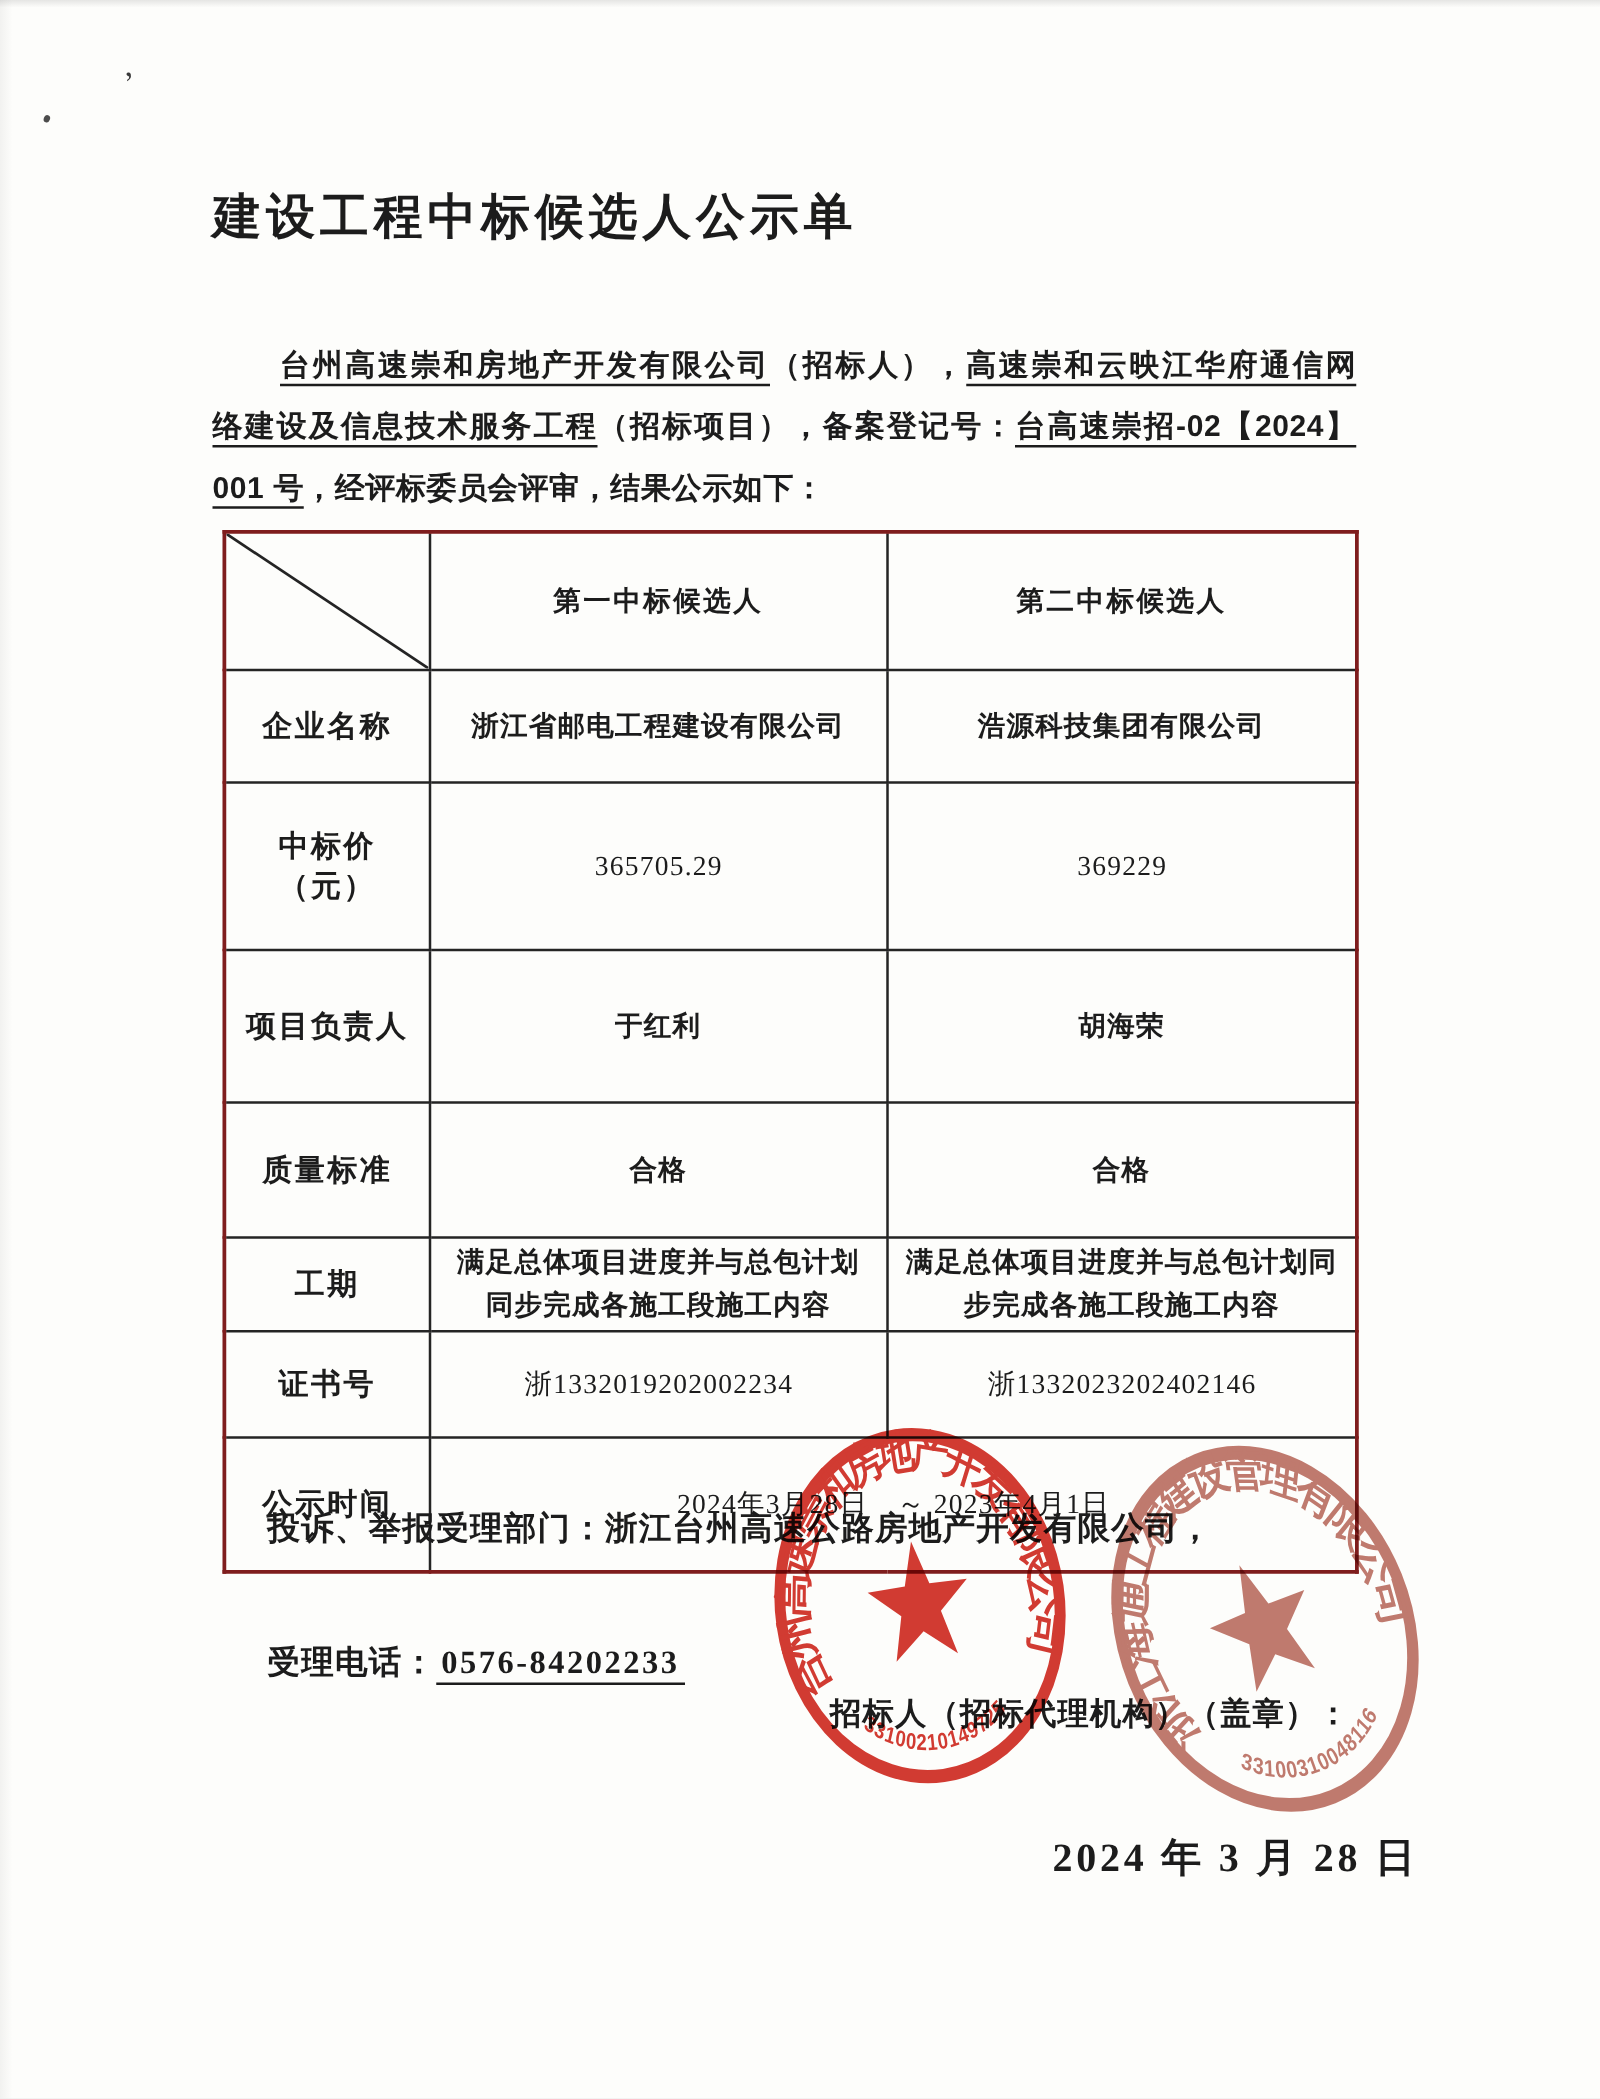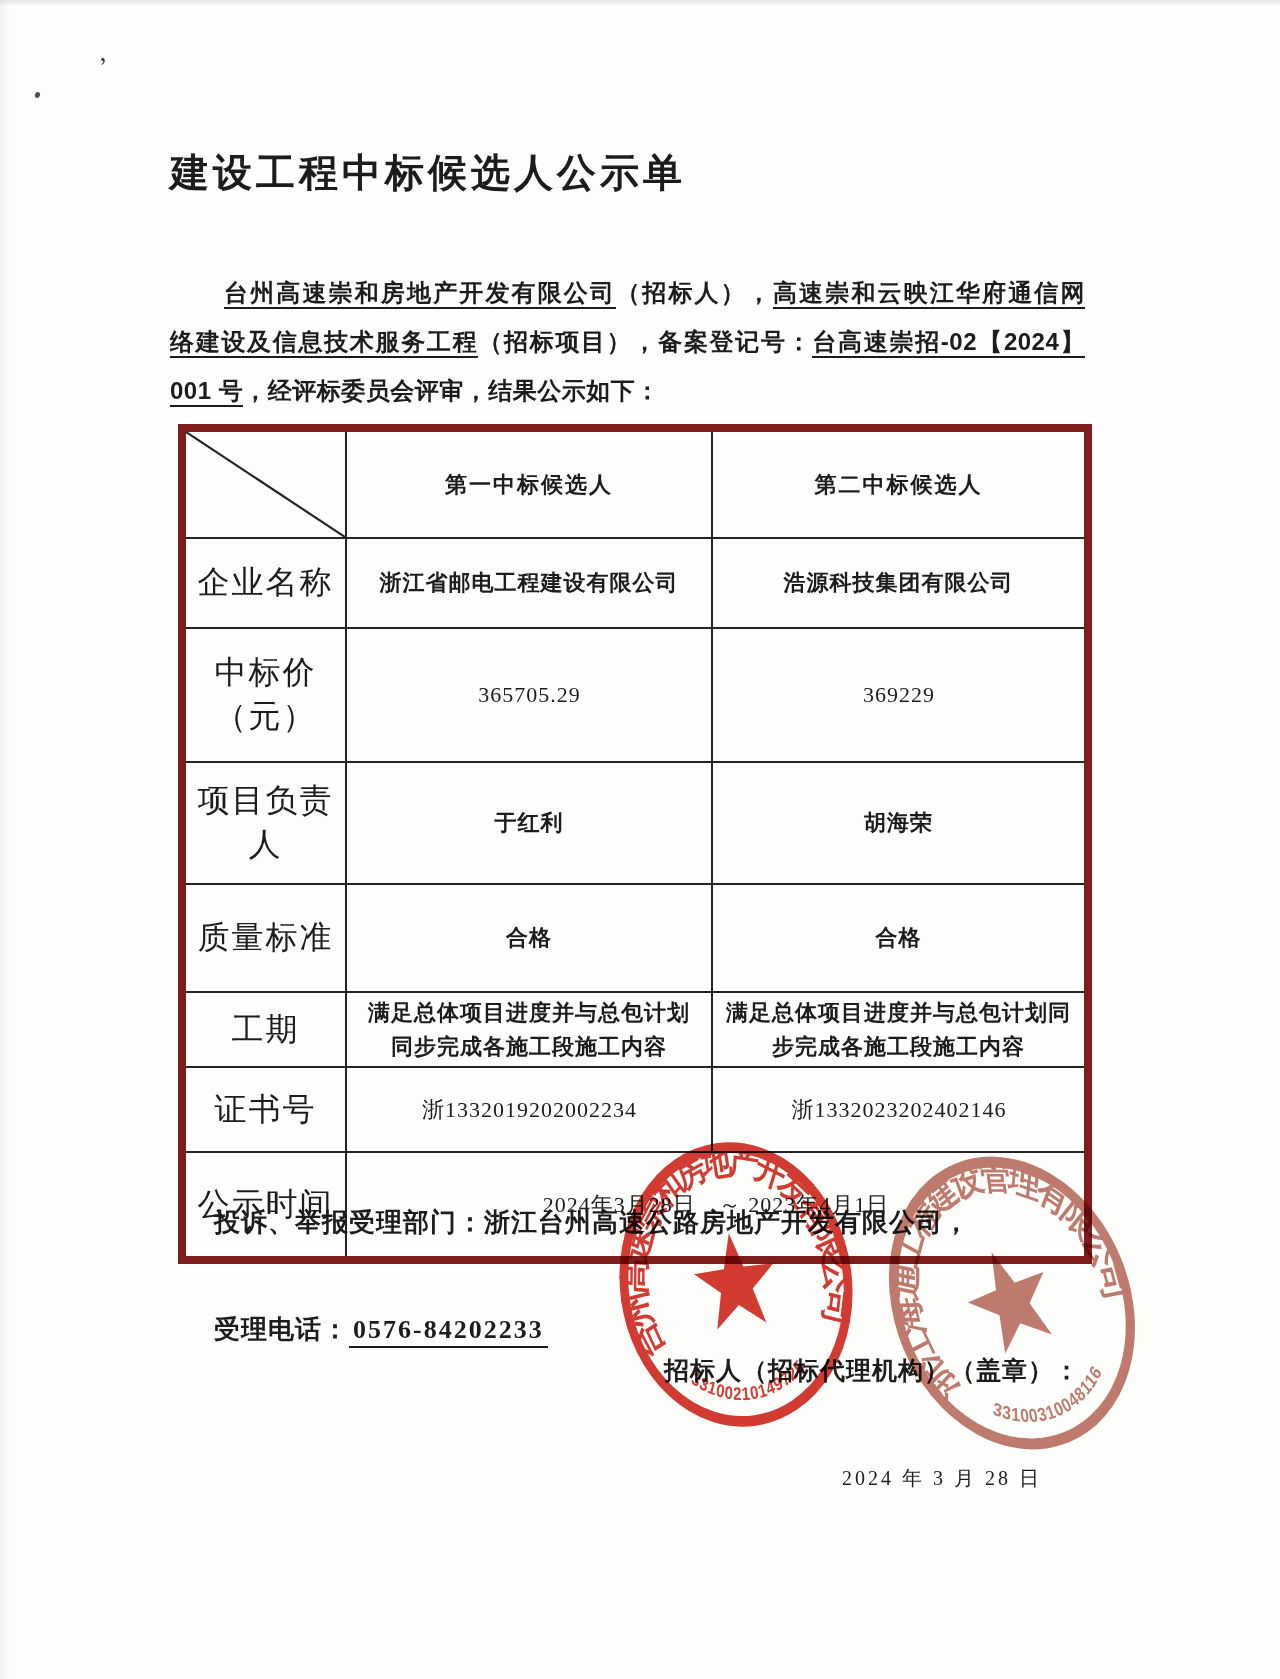--- a/index.html
+++ b/index.html
@@ -36,50 +36,50 @@
   .intro-line:last-child{text-align-last:left;}
   .u{border-bottom:2.5px solid #1c1c1c;padding-bottom:1px;}
   table.bid{
     position:absolute;left:178px;top:424px;width:906px;
     border-collapse:collapse;table-layout:fixed;
   }
   table.bid td,table.bid th{
     border:2.4px solid #242424;text-align:center;vertical-align:middle;
     padding:2px 10px;overflow:hidden;
   }
-  table.bid{border:8px solid #7f1d1d;}
+  table.bid{border:3px solid #7f1d1d;}
   thead tr{height:110px;}
   tbody tr:nth-child(1){height:90px;}
   tbody tr:nth-child(2){height:134px;}
   tbody tr:nth-child(3){height:122px;}
   tbody tr:nth-child(4){height:108px;}
   tbody tr:nth-child(5){height:75px;}
   tbody tr:nth-child(6){height:85px;}
   tbody tr:nth-child(7){height:108px;}
   .diag-cell{position:relative;padding:0;}
   .diag-cell svg{position:absolute;inset:0;width:100%;height:100%;display:block;}
   .col-header{font-size:22px;font-weight:bold;letter-spacing:2px;}
-  .label-cell{font-size:32px;font-weight:normal;letter-spacing:2px;white-space:pre-line;}
+  .label-cell{font-size:24px;font-weight:bold;letter-spacing:2px;white-space:pre-line;}
   .value-cell{font-size:22px;font-weight:bold;line-height:34px;letter-spacing:1px;}
   .value-cell.num{font-family:"Liberation Serif","DejaVu Serif",serif;font-weight:normal;letter-spacing:1px;padding-left:11px;}
   .complaint-line{
     position:absolute;left:214px;top:1205px;font-size:26px;font-weight:bold;letter-spacing:1px;
   }
   .phone-line{
     position:absolute;left:214px;top:1290px;font-size:26px;font-weight:bold;letter-spacing:1px;margin-top:22px;
   }
   .phone-number{
     font-family:"Liberation Serif","DejaVu Serif",serif;font-weight:bold;
     border-bottom:2.5px solid #1c1c1c;padding:0 4px 2px 4px;letter-spacing:2px;
   }
   .stamp-line{
     position:absolute;left:664px;top:1354px;font-size:25px;font-weight:bold;letter-spacing:1px;
   }
   .date-line{
-    position:absolute;left:842px;top:1465px;font-size:20px;font-weight:400;
+    position:absolute;left:842px;top:1465px;font-size:32px;font-weight:700;
     font-family:"Liberation Serif","DejaVu Serif",serif;letter-spacing:3px;
   }
   .seal-wrap{position:absolute;mix-blend-mode:multiply;pointer-events:none;}
   .seal-wrap svg{width:100%;height:100%;display:block;overflow:visible;}
   .seal-1{left:612px;top:1132px;width:248px;height:305px;transform:rotate(-8deg);opacity:.92;}
   .seal-2{left:886px;top:1142px;width:252px;height:322px;transform:rotate(-22deg);opacity:.8;}
   .seal-name{font-size:24px;font-weight:bold;fill:var(--seal-color);
     font-family:"Liberation Sans","DejaVu Sans",sans-serif;}
   .seal-num{font-size:12px;font-weight:bold;fill:var(--seal-color);
     font-family:"Liberation Sans","DejaVu Sans",sans-serif;letter-spacing:1px;}

